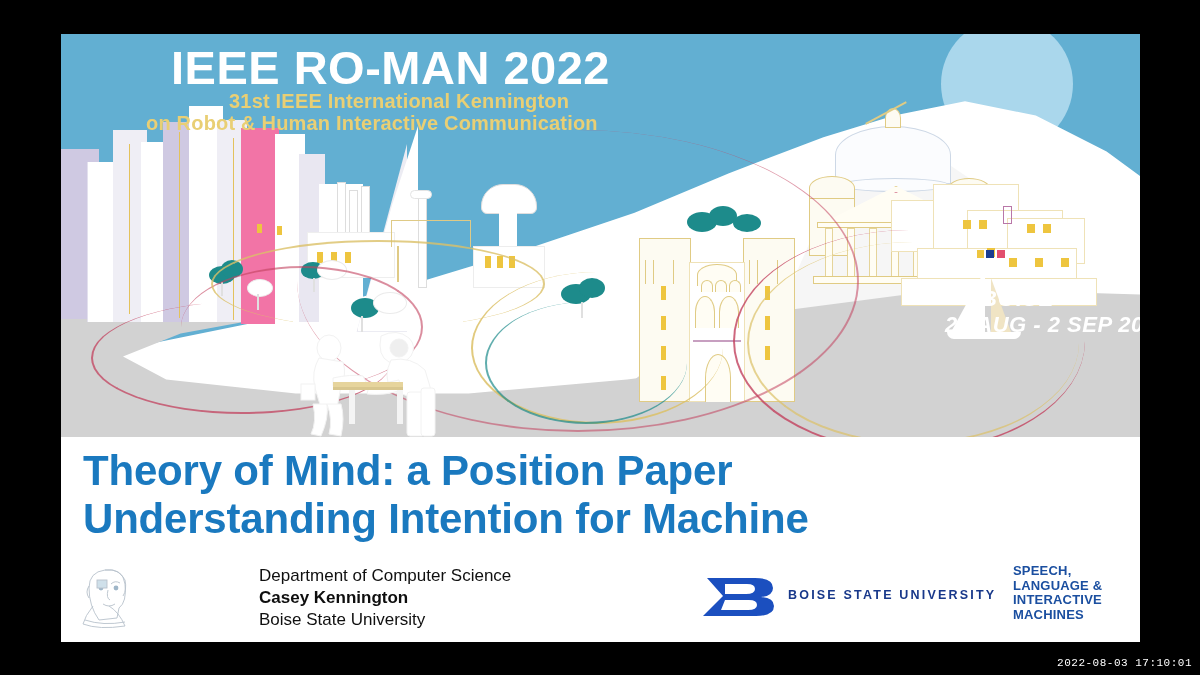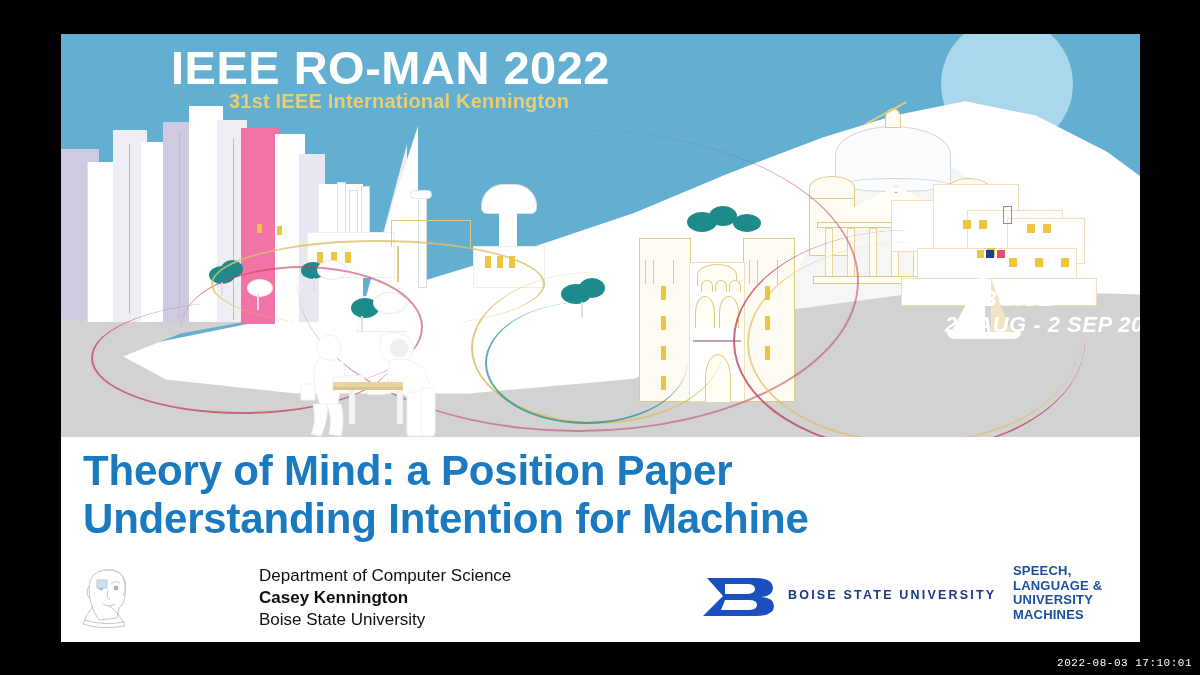--- a/index.html
+++ b/index.html
@@ -412,20 +412,21 @@
       </div>
 
       <div>
         <div class="sail" style="left:890px; top:236px; width:0; height:0; border-left:34px solid transparent; border-bottom:62px solid #ffffff; background:none;"></div>
         <div class="sail-gold" style="left:930px; top:244px; width:0; height:0; border-right:20px solid transparent; border-bottom:54px solid #f0e4c4; background:none;"></div>
         <div class="boat-hull" style="left:886px; top:298px; width:74px; height:7px; border-radius:0 0 8px 8px;"></div>
       </div>
 
       <div id="banner-title">IEEE RO-MAN 2022</div>
       <div id="banner-sub1">31st IEEE International Kennington</div>
+      <div id="banner-sub2">on Robot &amp; Human Interactive Communication</div>
       <div id="naples-city">BOISE</div>
       <div id="naples-dates">29 AUG - 2 SEP 2022</div>
     </div>
 
     <div id="paper-title">
       <span class="ln">Theory of Mind: a Position Paper</span>
       <span class="ln">Understanding Intention for Machine</span>
     </div>
 
     <div id="portrait">
@@ -458,21 +459,21 @@
         <path d="M6 4 L54 4 q18 0 18 10 q0 8 -12 9 q13 1 13 9 q0 10 -18 10 L2 42 L22 22 Z" fill="#1b4fbf"></path>
         <path d="M24 10 L46 10 q8 0 8 5 q0 5 -9 5 L24 20 Z M24 26 L48 26 q8 0 8 5 q0 5 -9 5 L20 36 Z" fill="#ffffff"></path>
       </svg>
       <div id="bsu-word">BOISE STATE UNIVERSITY</div>
     </div>
 
     <div id="slim-logo">
       <div id="slim-text">
         <span>SPEECH,</span>
         <span>LANGUAGE &amp;</span>
-        <span>UNIVERSITY</span>
+        <span>INTERACTIVE</span>
         <span>MACHINES</span>
       </div>
     </div>
 
   </div>
 
   <div id="timestamp">2022-08-03 17:10:01</div>
 
 </div>
 

